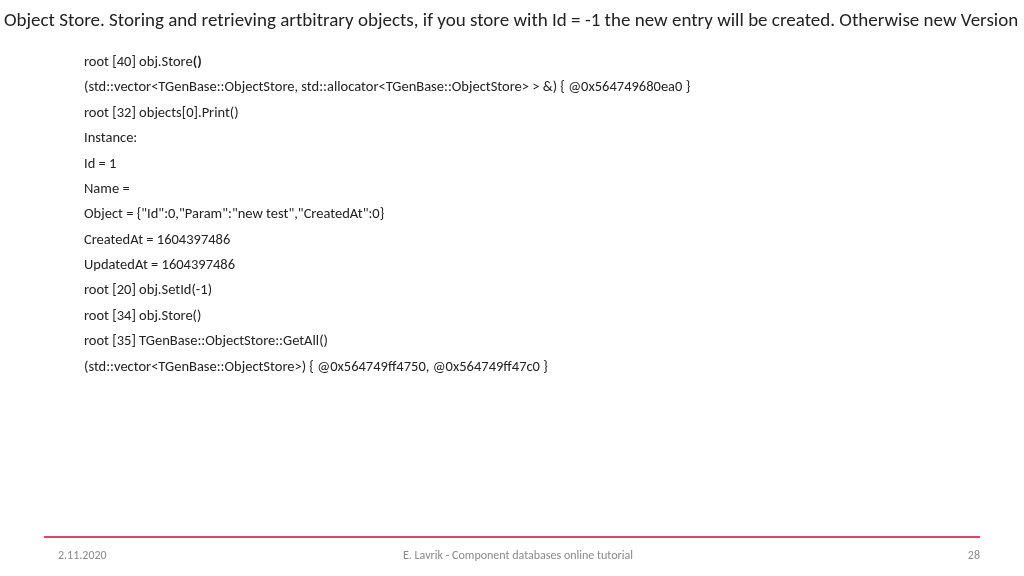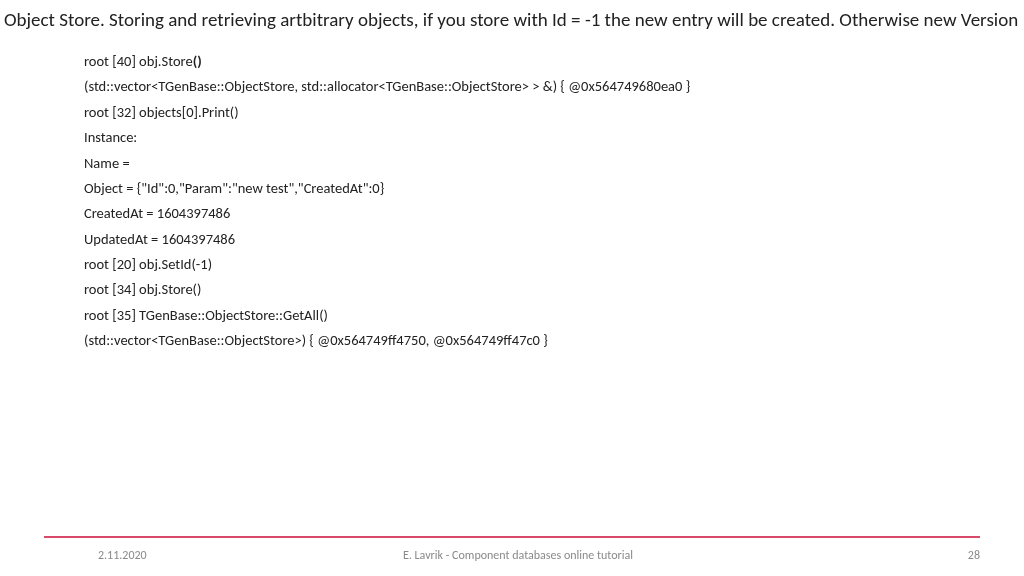--- a/index.html
+++ b/index.html
@@ -37,36 +37,37 @@
       position: absolute;
       left: 0;
       right: 0;
       bottom: 10px;
       height: 22px;
       display: flex;
       align-items: center;
       font-size: 12px;
       color: #8a8a8a;
     }
-    .footer-date { position: absolute; left: 58px; margin-left: 40px; }
+    .footer-date { position: absolute; left: 58px; }
     .footer-center { width: 100%; text-align: center; margin-left: 12px; }
     .footer-page { position: absolute; right: 44px; }
   </style>
 </head>
 <body>
 
 <div class="slide-title">Object Store. Storing and retrieving artbitrary objects, if you store with Id = -1 the new entry will be created. Otherwise new Version</div>
 
 <div class="code-block">
   <div class="code-line">
     <span>root [40] obj.Store</span><span class="bold">()</span>
   </div>
   <div class="code-line">(std::vector&lt;TGenBase::ObjectStore, std::allocator&lt;TGenBase::ObjectStore&gt; &gt; &amp;) { @0x564749680ea0 }</div>
   <div class="code-line">root [32] objects[0].Print()</div>
   <div class="code-line"> Instance:</div>
+  <div class="code-line">Id = 1</div>
   <div class="code-line">Name =</div>
   <div class="code-line">Object = {"Id":0,"Param":"new test","CreatedAt":0}</div>
   <div class="code-line">CreatedAt = 1604397486</div>
   <div class="code-line">UpdatedAt = 1604397486</div>
   <div class="code-line">root [20] obj.SetId(-1)</div>
   <div class="code-line">root [34] obj.Store()</div>
   <div class="code-line">root [35] TGenBase::ObjectStore::GetAll()</div>
   <div class="code-line">(std::vector&lt;TGenBase::ObjectStore&gt;) { @0x564749ff4750, @0x564749ff47c0 }</div>
 </div>
 

